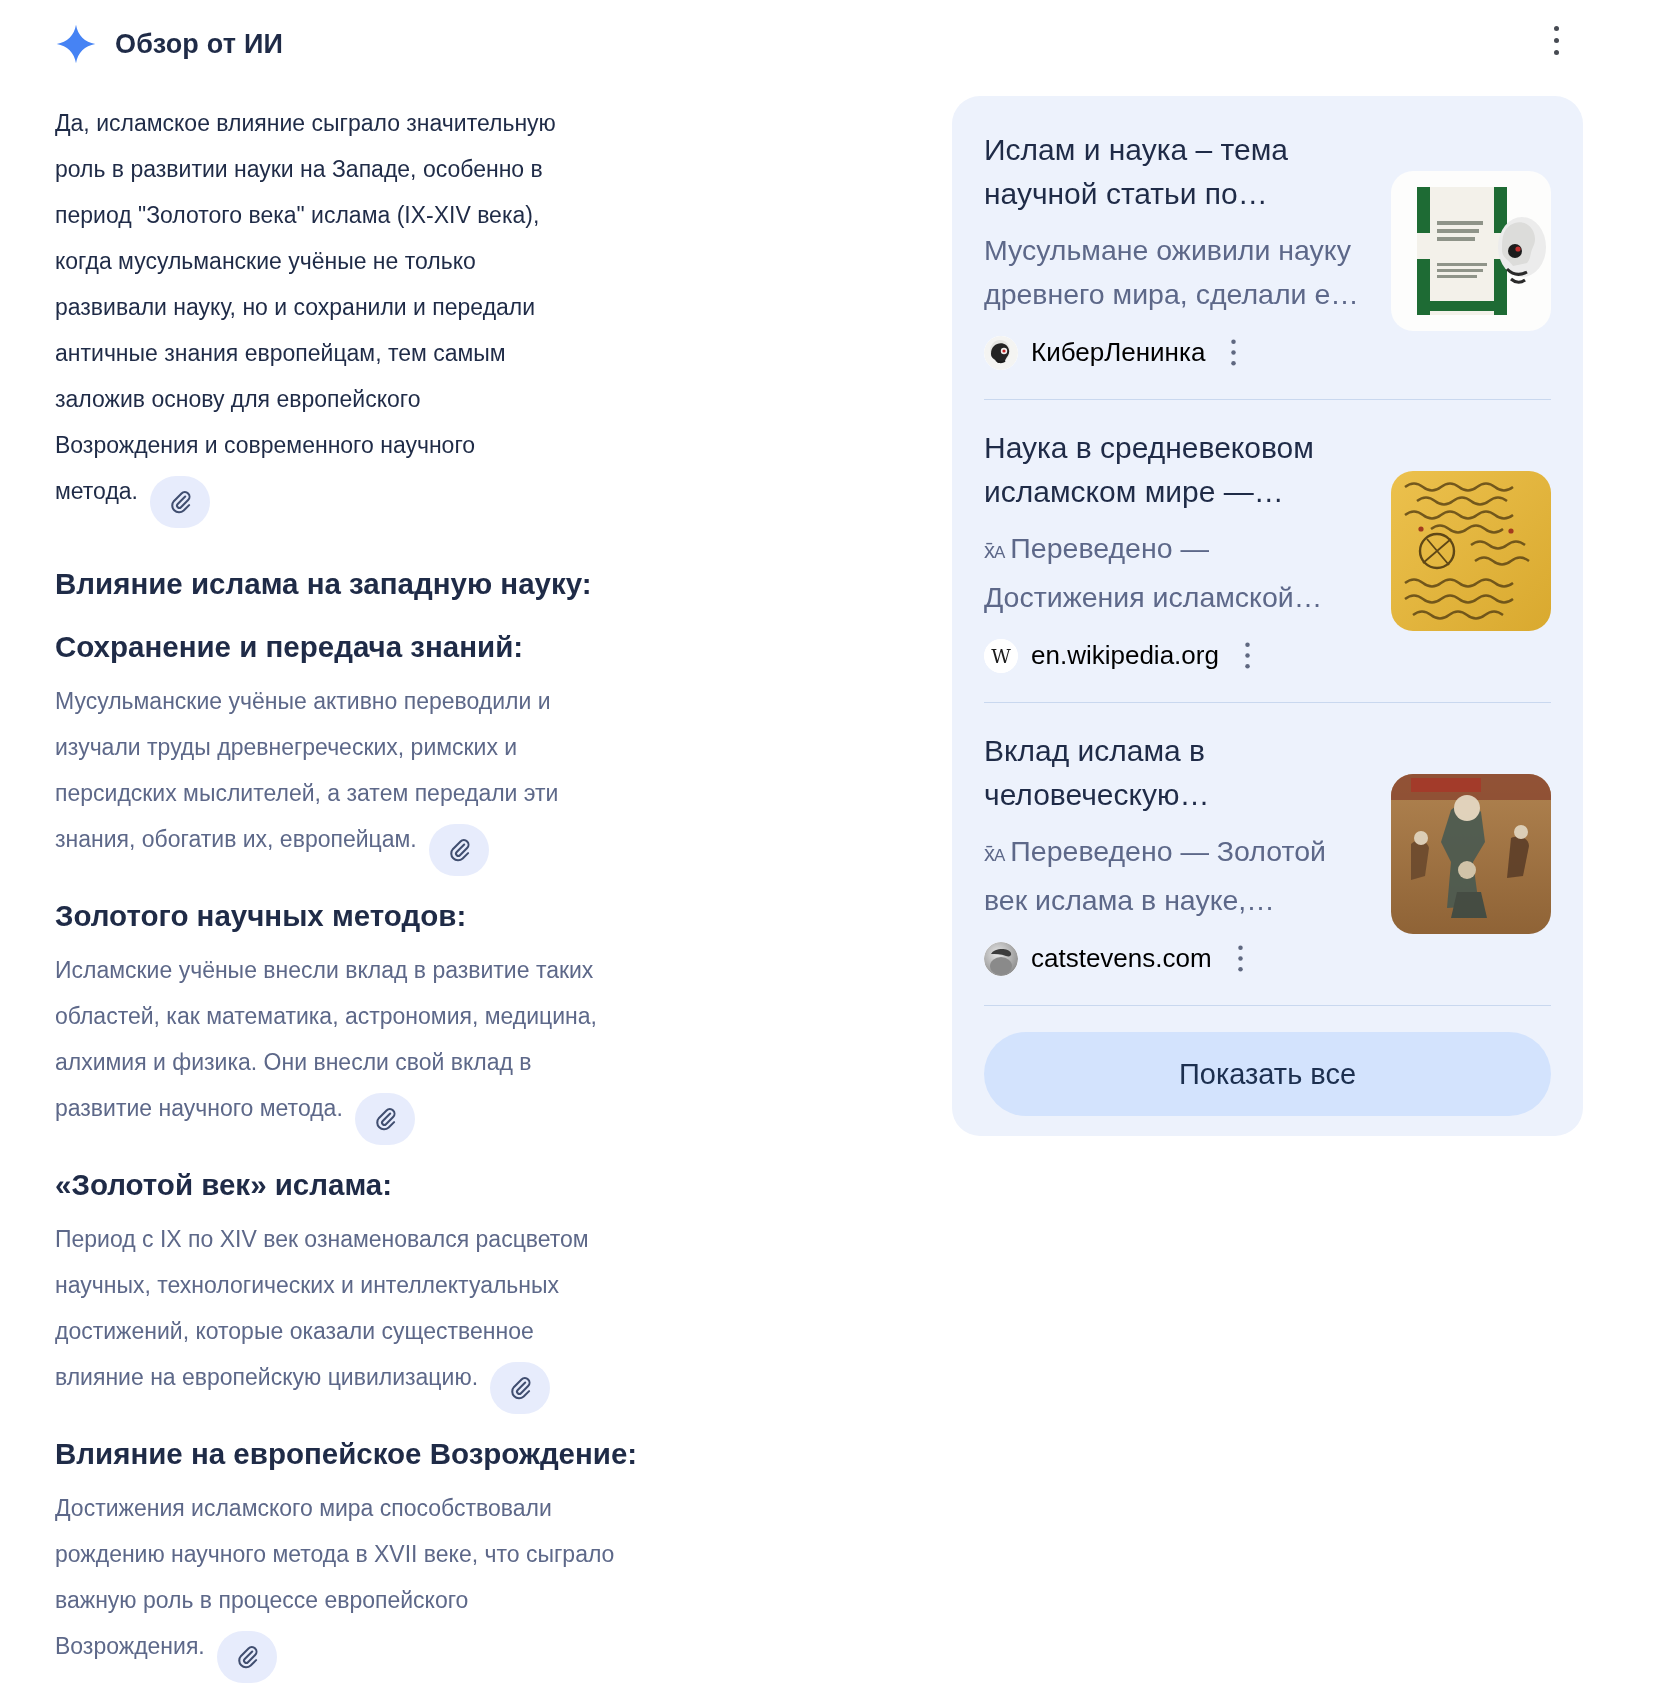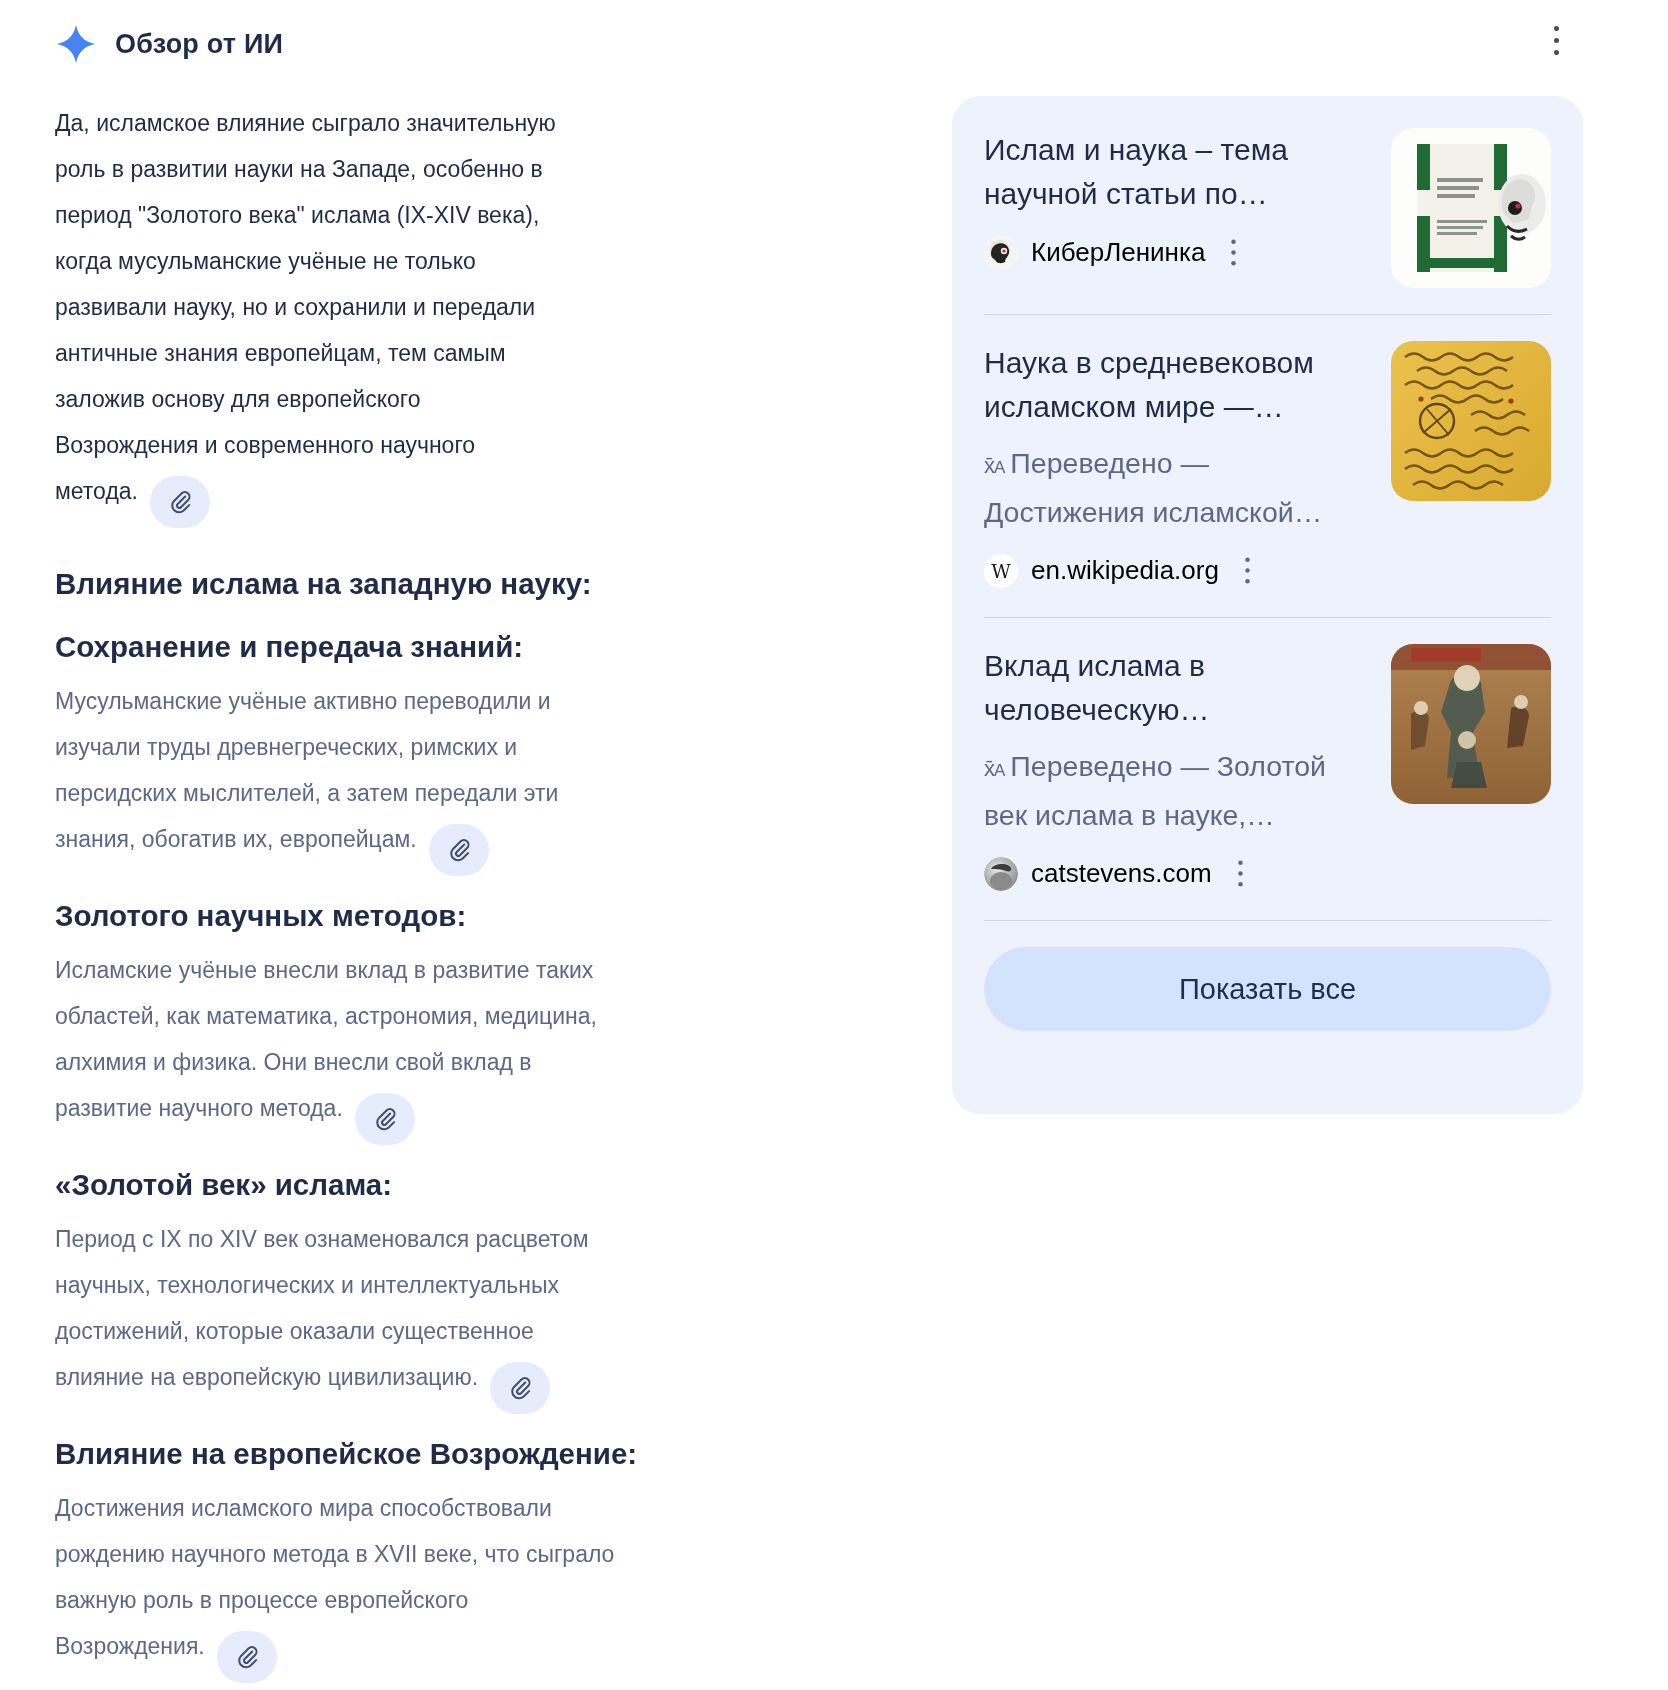--- a/index.html
+++ b/index.html
@@ -41,21 +41,21 @@
   
   .kebab{display:inline-flex;flex-direction:column;align-items:center;gap:7px;cursor:pointer;border:none;background:none;padding:6px;}
   .kebab i{width:5px;height:5px;border-radius:50%;background:var(--kebab-gray);display:block;}
   .kebab-top{position:absolute;left:1548px;top:20px;}
   .card-kebab{margin-left:20px;transform:scale(.9);}
   .card-kebab i{background:#5f6880;}
 
   
   .panel{position:absolute;left:952px;top:96px;width:631px;min-height:1018px;
          background:var(--panel-bg);border-radius:28px;padding:32px 32px 20px;}
-  .card{display:flex;gap:18px;cursor:pointer;}
+  .card{display:flex;gap:18px;cursor:pointer;align-items:center;}
   .card-main{flex:1;min-width:0;}
   .card-title{font-size:30px;line-height:44px;color:var(--text-dark);white-space:pre-line;}
   .card-snippet{margin-top:12px;font-size:28.5px;line-height:44px;color:var(--text-secondary);}
   .card-snippet .txt{white-space:pre-line;}
   .tr-icon{display:inline;font-size:22px;color:var(--text-secondary);letter-spacing:-1px;margin-right:6px;}
   .tr-icon .a{font-size:17px;}
   .source-row{margin-top:16px;display:flex;align-items:center;}
   .favicon{width:34px;height:34px;border-radius:50%;flex:none;overflow:hidden;background:#fff;
            display:flex;align-items:center;justify-content:center;}
   .favicon svg{display:block;}
@@ -142,20 +142,22 @@
       <i></i>
       <i></i>
   </button>
 
   <aside class="panel">
 
     <div class="card">
       <div class="card-main">
         <div class="card-title">Ислам и наука – тема
 научной статьи по…</div>
+        <div class="card-snippet"><span class="txt">Мусульмане оживили науку
+древнего мира, сделали е…</span></div>
         <div class="source-row">
           <span class="favicon">
             <svg width="34" height="34" viewBox="0 0 34 34">
                 <circle cx="17" cy="17" r="17" fill="#f4f4f2"></circle>
                 <ellipse cx="16" cy="15" rx="10" ry="11" fill="#e6e6e2"></ellipse>
                 <path d="M10 10c5-5 14-3 15 4 1 5-3 7-4 11l-7 2c-2-4-7-4-7-9 0-4 1-6 3-8z" fill="#242424"></path>
                 <circle cx="20" cy="15" r="3.2" fill="#f0f0ee"></circle>
                 <circle cx="20" cy="15" r="1.6" fill="#c42020"></circle>
                 <path d="M12 24q4 4 9 1" stroke="#1d1d1d" stroke-width="2" fill="none"></path>
               </svg>

